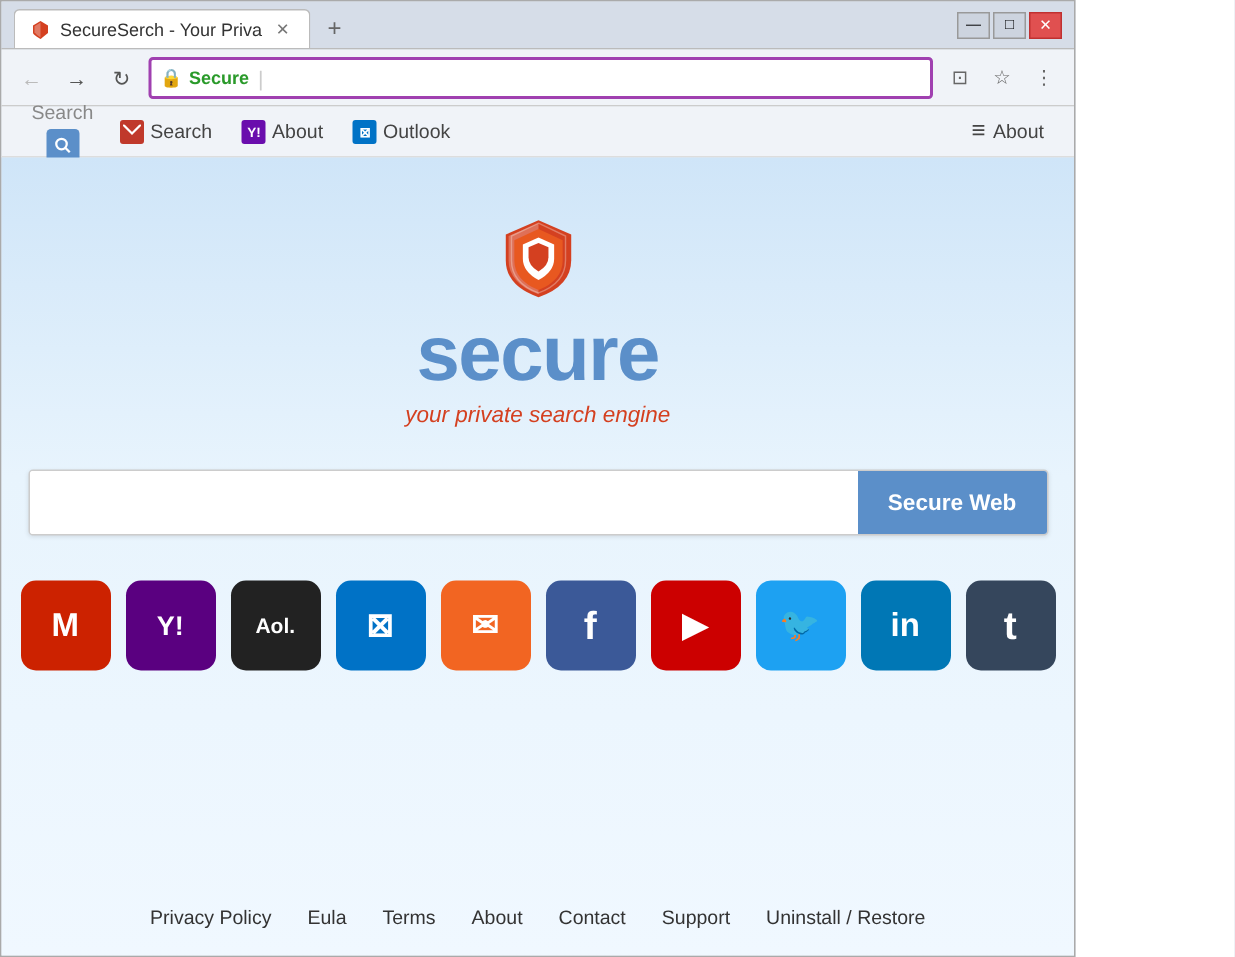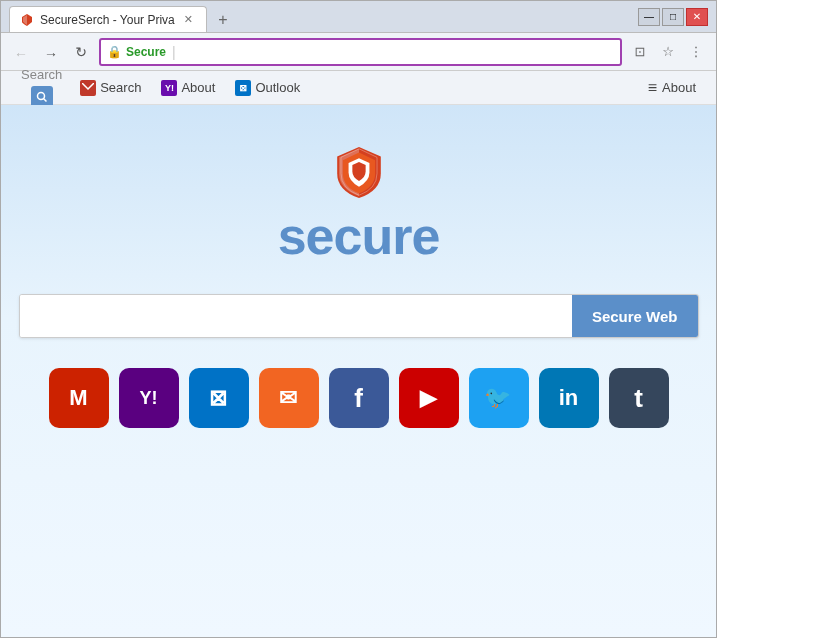--- a/index.html
+++ b/index.html
@@ -411,34 +411,45 @@
         <path d="M25 8 L42 16 L42 30 Q42 44 25 51 Q8 44 8 30 L8 16 Z" fill="#e85820"></path>
 
         <path d="M25 14 L36 19 L36 29 Q36 38 25 44 Q14 38 14 29 L14 19 Z" fill="#fff"></path>
 
         <path d="M25 18 L32 21 L32 28 Q32 34 25 38 Q18 34 18 28 L18 21 Z" fill="#d44020"></path>
       </svg>
 
       <div class="logo-text">
         <span class="logo-secure">secure</span>
       </div>
+      <div class="logo-tagline">your private search engine</div>
     </div>
 
     <div class="search-area">
       <input class="search-input" type="text" placeholder="" style="">
       <button class="search-btn">Secure Web</button>
     </div>
 
     <div class="social-row" id="social-icons-container">
         <div class="social-icon si-gmail" title="Gmail">M</div>
         <div class="social-icon si-yahoo" title="Yahoo" style="font-size: 18px;">Y!</div>
+        <div class="social-icon si-aol" title="AOL" style="font-size: 14px; font-weight: bold;">Aol.</div>
         <div class="social-icon si-outlook" title="Outlook">⊠</div>
         <div class="social-icon si-mail" title="Mail">✉</div>
         <div class="social-icon si-facebook" title="Facebook" style="font-size: 26px; font-weight: bold;">f</div>
         <div class="social-icon si-youtube" title="YouTube">▶</div>
         <div class="social-icon si-twitter" title="Twitter">🐦</div>
         <div class="social-icon si-linkedin" title="LinkedIn" style="font-size: 22px; font-weight: bold;">in</div>
         <div class="social-icon si-tumblr" title="Tumblr" style="font-size: 26px; font-weight: bold;">t</div>
       </div>
 
+    <div class="footer-links" id="footer-links-container">
+        <a class="footer-link">Privacy Policy</a>
+        <a class="footer-link">Eula</a>
+        <a class="footer-link">Terms</a>
+        <a class="footer-link">About</a>
+        <a class="footer-link">Contact</a>
+        <a class="footer-link">Support</a>
+        <a class="footer-link">Uninstall / Restore</a>
+      </div>
 
   </div>
 </div>
 
 </body></html>

